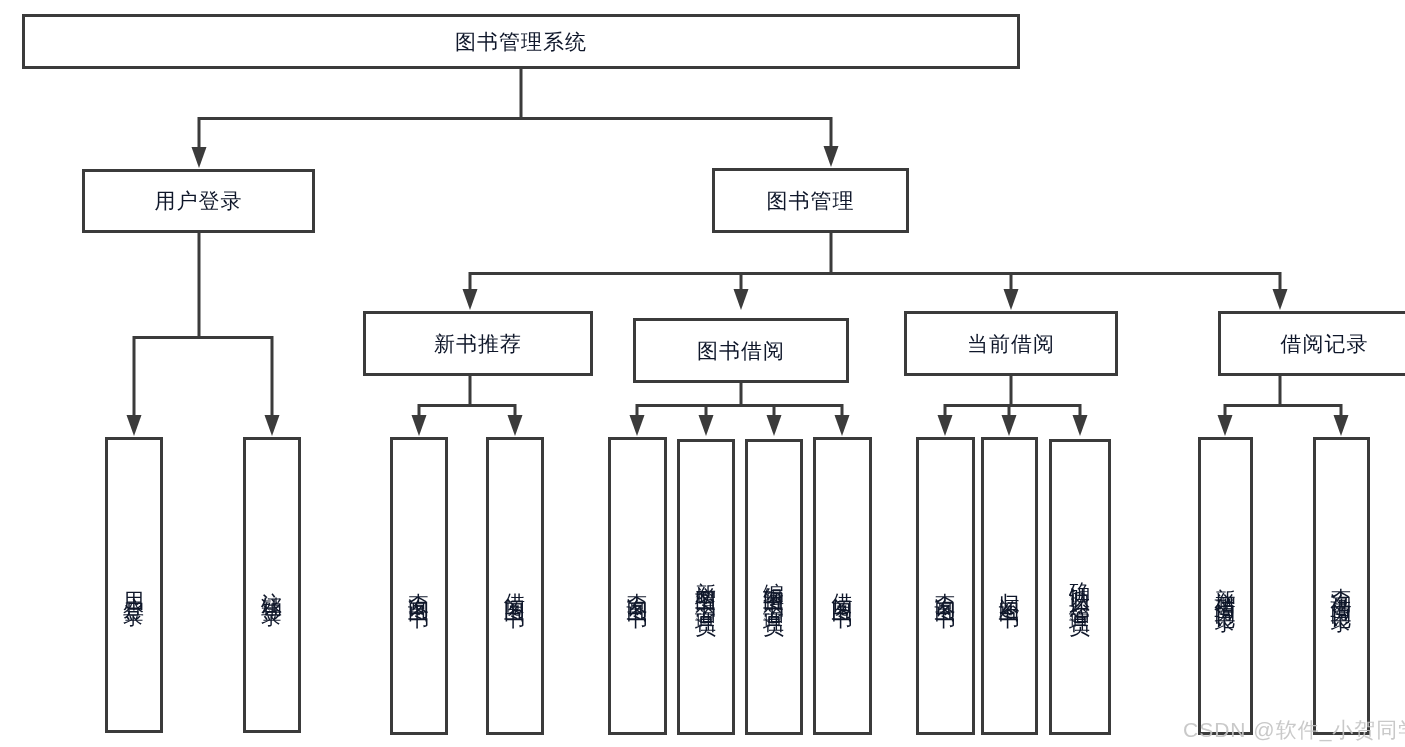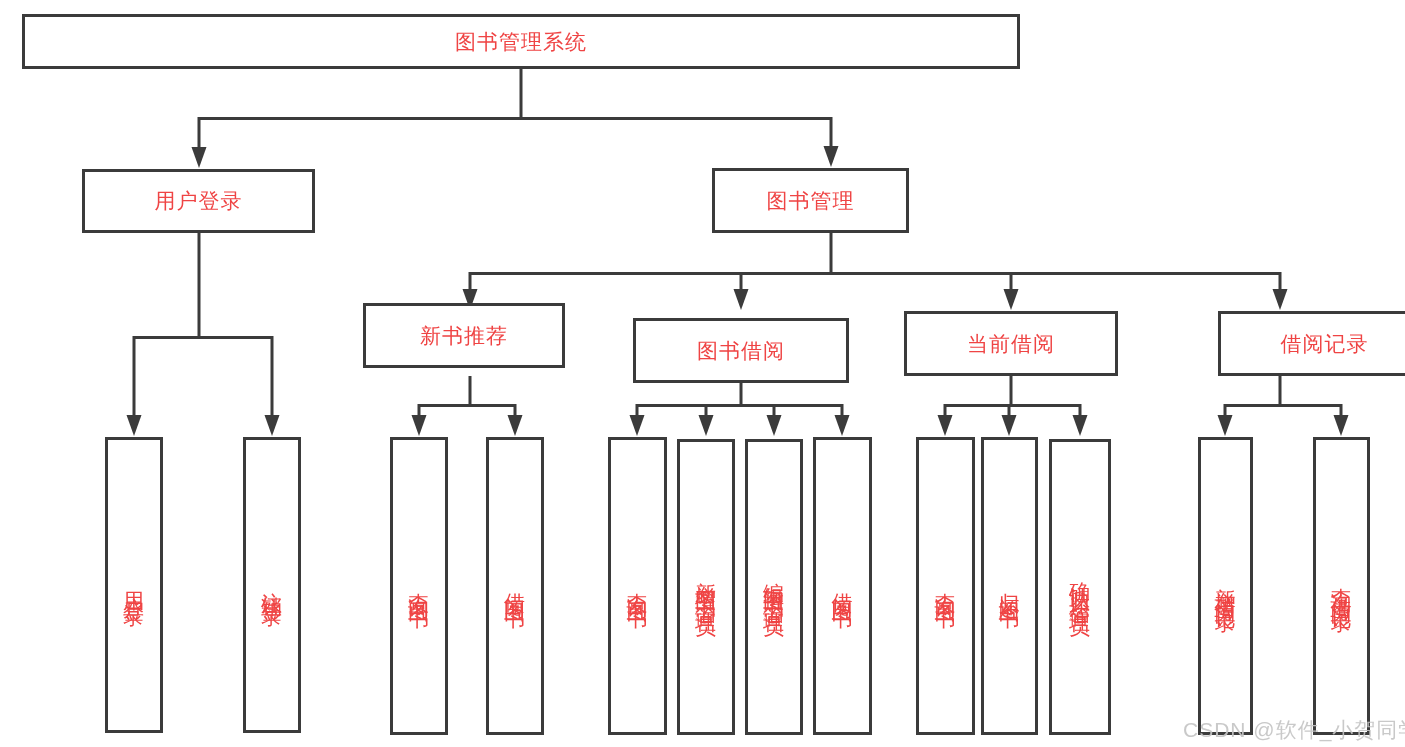--- a/index.html
+++ b/index.html
@@ -12,21 +12,21 @@
   }
   #wires{position:absolute;left:0;top:0;width:1405px;height:747px;}
   .box{
     position:absolute;
     box-sizing:border-box;
     border:3px solid #3b3b3b;
     background:#ffffff;
     display:flex;
     align-items:center;
     justify-content:center;
-    color:#ef4444;
+    color:#0f172a;
   }
   .box.h span{
     font-size:21px;
     letter-spacing:1px;
     white-space:nowrap;
   }
   .box.v span{
     writing-mode:vertical-rl;
     text-orientation:mixed;
     font-size:21px;
@@ -92,21 +92,21 @@
     <span>图书管理系统</span>
   </div>
 
   <div class="box h" style="left:82px;top:169px;width:233px;height:64px">
     <span>用户登录</span>
   </div>
   <div class="box h" style="left:712px;top:168px;width:197px;height:65px">
     <span>图书管理</span>
   </div>
 
-  <div class="box h" style="left:363px;top:303px;width:202px;height:65px">
+  <div class="box h" style="left:363px;top:311px;width:230px;height:65px">
     <span>新书推荐</span>
   </div>
   <div class="box h" style="left:633px;top:318px;width:216px;height:65px">
     <span>图书借阅</span>
   </div>
   <div class="box h" style="left:904px;top:311px;width:214px;height:65px">
     <span>当前借阅</span>
   </div>
   <div class="box h" style="left:1218px;top:311px;width:213px;height:65px">
     <span>借阅记录</span>

